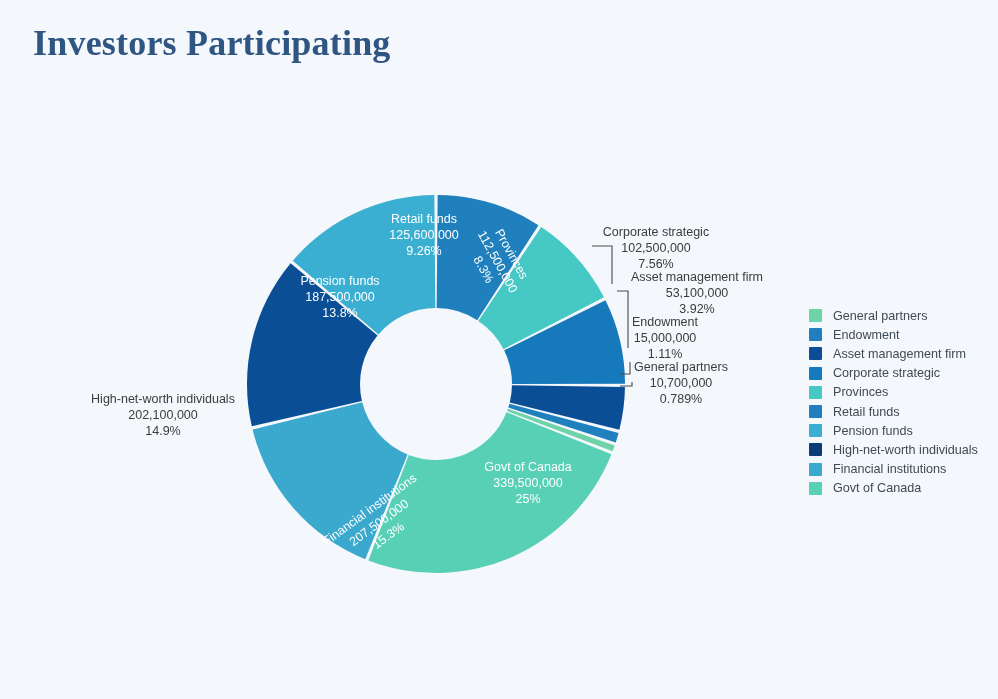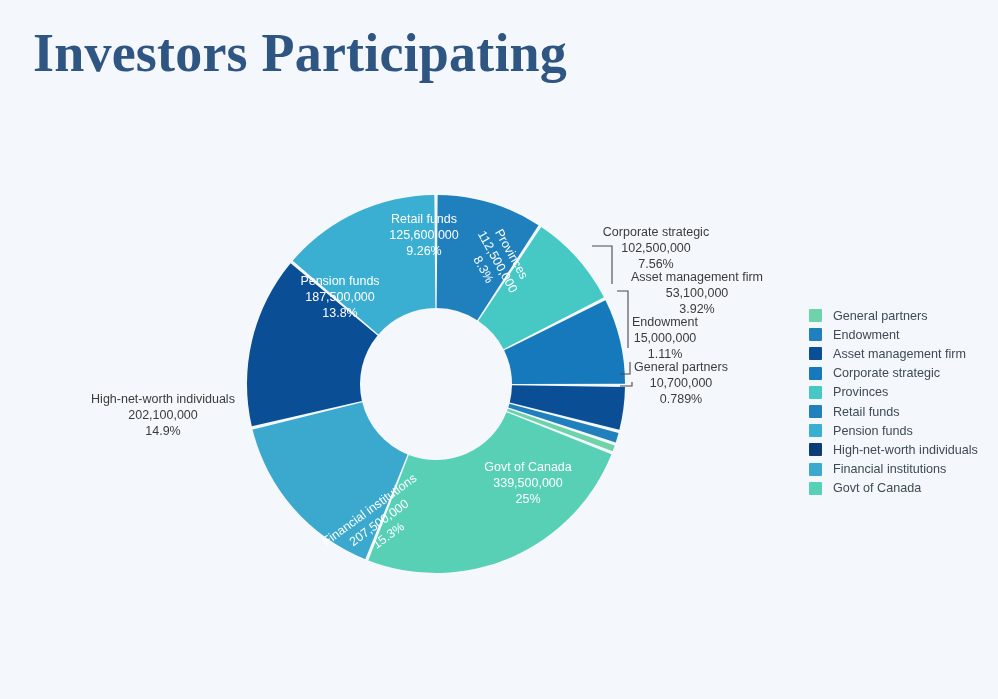--- a/index.html
+++ b/index.html
@@ -9,21 +9,21 @@
     width: 998px; height: 699px;
     background: #f4f7fb;
     font-family: "Liberation Sans", sans-serif;
     overflow: hidden;
     position: relative;
   }
   #page-title {
     position: absolute;
     left: 33px; top: 22px;
     font-family: "Liberation Serif", serif;
-    font-size: 54px;
+    font-size: 36px;
     font-weight: 700;
     color: #2f5582;
     letter-spacing: 0.2px;
     white-space: nowrap;
   }
   #chart-area {
     position: absolute;
     left: 0; top: 0;
     width: 998px; height: 699px;
   }

